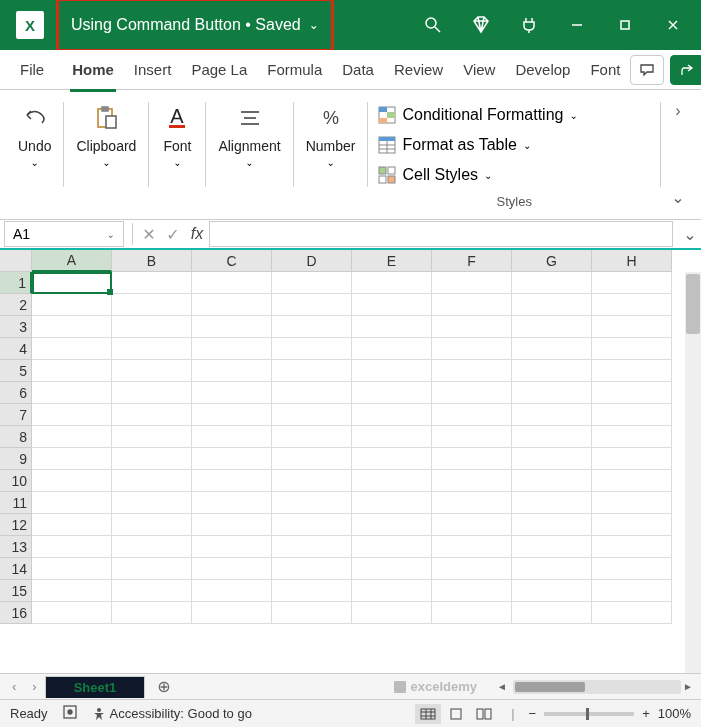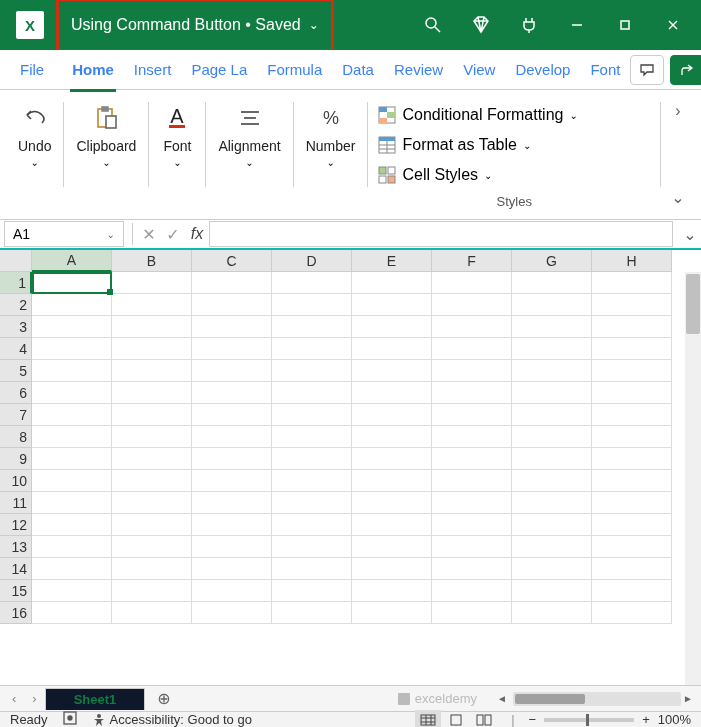--- a/index.html
+++ b/index.html
@@ -5,21 +5,21 @@
 * { box-sizing: border-box; margin: 0; padding: 0; font-family: 'Segoe UI', Arial, sans-serif; }
 body { width: 701px; height: 727px; background: #fff; overflow: hidden; display: flex; flex-direction: column; }
 .titlebar { background: #107c41; height: 50px; display: flex; align-items: center; color: #fff; padding: 0 4px; }
 .app-icon { width: 28px; height: 28px; background: #fff; color: #107c41; display: flex; align-items: center; justify-content: center; font-weight: bold; font-size: 15px; border-radius: 2px; margin: 0 12px; }
 .title-wrap { border: 3px solid #d42e12; padding: 15px 12px; display: flex; align-items: center; font-size: 16px; }
 .title-chevron { margin-left: 8px; font-size: 12px; }
 .title-spacer { flex: 1; }
 .tb-btn { width: 48px; height: 48px; display: flex; align-items: center; justify-content: center; cursor: pointer; }
 .tb-icon { stroke: #fff; fill: none; stroke-width: 1.5; }
 .tabbar { height: 40px; display: flex; align-items: center; border-bottom: 1px solid #ccc; padding: 0 4px; background: #fff; }
-.tab { padding: 0 10px; height: 44px; display: flex; align-items: center; font-size: 15px; cursor: pointer; color: #3b82f6; white-space: nowrap; }
+.tab { padding: 0 10px; height: 44px; display: flex; align-items: center; font-size: 15px; cursor: pointer; color: #404040; white-space: nowrap; }
 .tab.file { padding-left: 16px; padding-right: 18px; }
 .tab.active { font-weight: 600; position: relative; }
 .tab.active::after { content: ''; position: absolute; bottom: 0; left: 8px; right: 8px; height: 3px; background: #107c41; }
 .tab-spacer { flex: 1; }
 .tab-actions { display: flex; gap: 6px; padding-right: 6px; }
 .tab-action { width: 34px; height: 30px; border: 1px solid #ccc; border-radius: 4px; display: flex; align-items: center; justify-content: center; cursor: pointer; }
 .tab-share { background: #107c41; border-color: #107c41; }
 .ribbon { height: 130px; border-bottom: 1px solid #ccc; display: flex; padding: 4px 8px; gap: 2px; position: relative; }
 .ribbon-group { display: flex; flex-direction: column; align-items: center; justify-content: flex-start; padding: 6px 10px 0; position: relative; }
 .ribbon-group.simple { padding-top: 8px; }
@@ -51,26 +51,26 @@
 .cell-row { display: flex; height: 22px; }
 .cell { width: 80px; height: 22px; border-right: 1px solid #ddd; border-bottom: 1px solid #ddd; }
 .cell.selected { border: 2px solid #107c41; position: relative; }
 .cell.selected::after { content: ''; position: absolute; right: -3px; bottom: -3px; width: 6px; height: 6px; background: #107c41; }
 .vscroll { position: absolute; top: 22px; right: 0; width: 16px; bottom: 0; background: #f0f0f0; }
 .vscroll-thumb { width: 14px; height: 60px; background: #c0c0c0; margin: 2px auto; border-radius: 2px; }
 .sheet-tabs { height: 26px; border-top: 1px solid #ccc; display: flex; align-items: center; background: #f5f5f5; padding: 0 4px; font-size: 13px; }
 .sheet-nav { padding: 0 8px; color: #888; cursor: pointer; }
 .sheet-tab { background: #0f172a; border: 1px solid #ccc; border-bottom: none; padding: 3px 28px; font-weight: 600; color: #107c41; cursor: pointer; }
 .sheet-add { padding: 0 12px; color: #666; cursor: pointer; font-size: 16px; }
-.watermark { margin-left: auto; margin-right: 20px; color: #bbb; font-size: 13px; display: flex; align-items: center; gap: 4px; }
+.watermark { margin-left: auto; margin-right: 20px; color: #bbb; font-size: 13px; display: flex; align-items: center; gap: 4px; font-weight: bold; }
 .hscroll-area { display: flex; align-items: center; gap: 2px; width: 200px; }
 .hscroll-btn { width: 14px; color: #666; cursor: pointer; font-size: 10px; }
 .hscroll-track { flex: 1; height: 14px; background: #e0e0e0; border-radius: 2px; position: relative; }
 .hscroll-thumb { position: absolute; left: 2px; width: 70px; height: 10px; top: 2px; background: #a0a0a0; border-radius: 2px; }
-.statusbar { height: 16px; background: #f3f3f3; border-top: 1px solid #ccc; display: flex; align-items: center; padding: 0 10px; font-size: 13px; color: #333; gap: 14px; }
+.statusbar { height: 28px; background: #f3f3f3; border-top: 1px solid #ccc; display: flex; align-items: center; padding: 0 10px; font-size: 13px; color: #333; gap: 14px; }
 .status-spacer { flex: 1; }
 .view-btns { display: flex; gap: 2px; }
 .view-btn { width: 26px; height: 20px; display: flex; align-items: center; justify-content: center; cursor: pointer; border: 1px solid transparent; }
 .view-btn.active { background: #ddd; }
 .zoom { display: flex; align-items: center; gap: 8px; }
 .zoom-track { width: 90px; height: 4px; background: #ccc; position: relative; }
 .zoom-thumb { position: absolute; left: 42px; top: -4px; width: 3px; height: 12px; background: #666; }
 </style>
 </head>
 <body>

